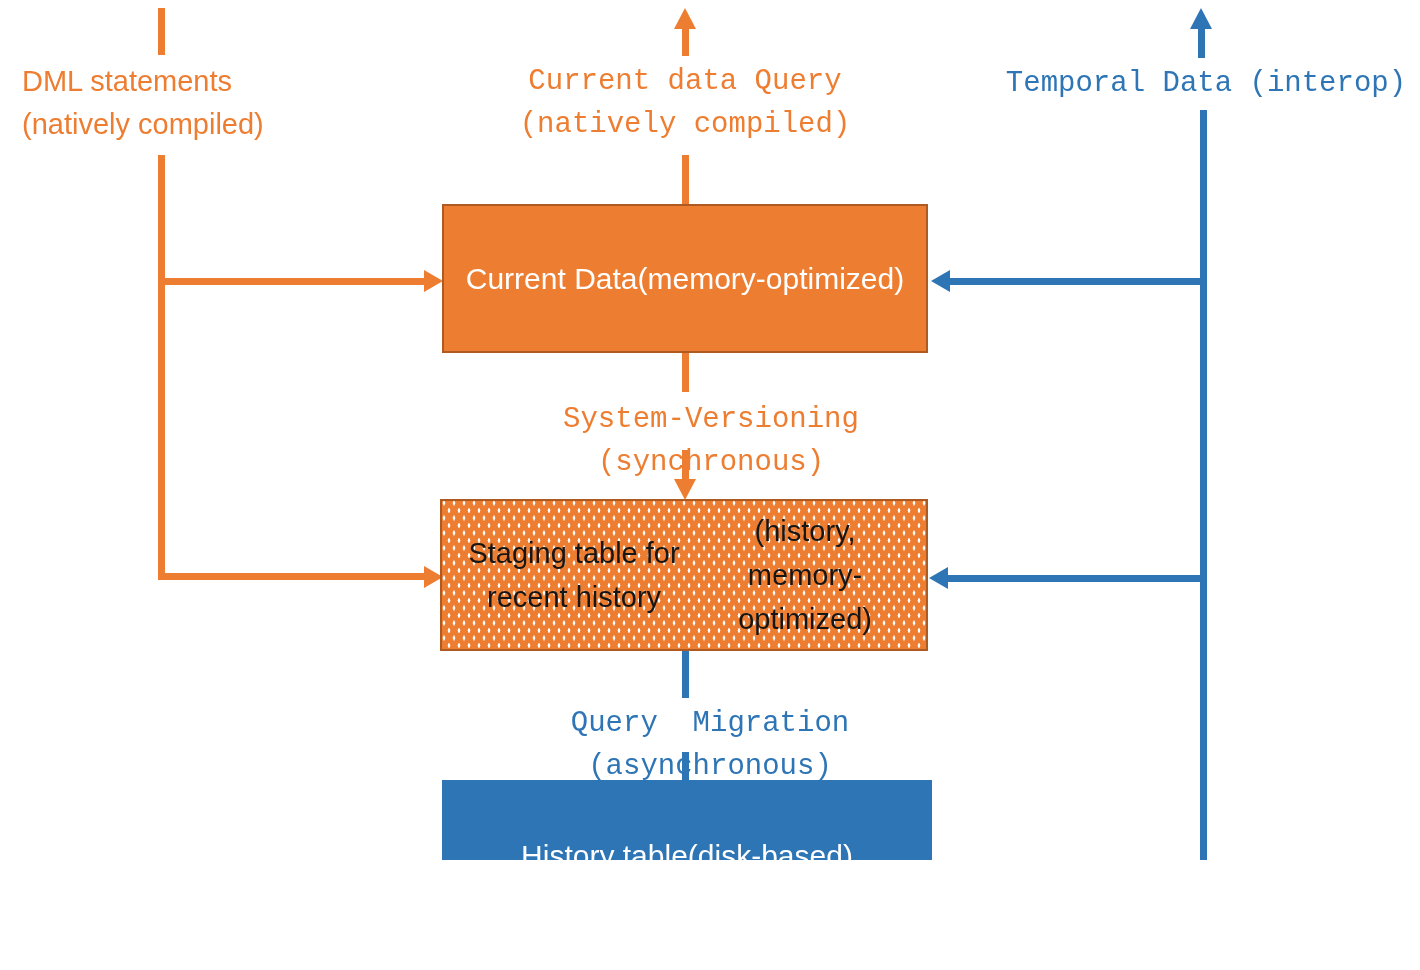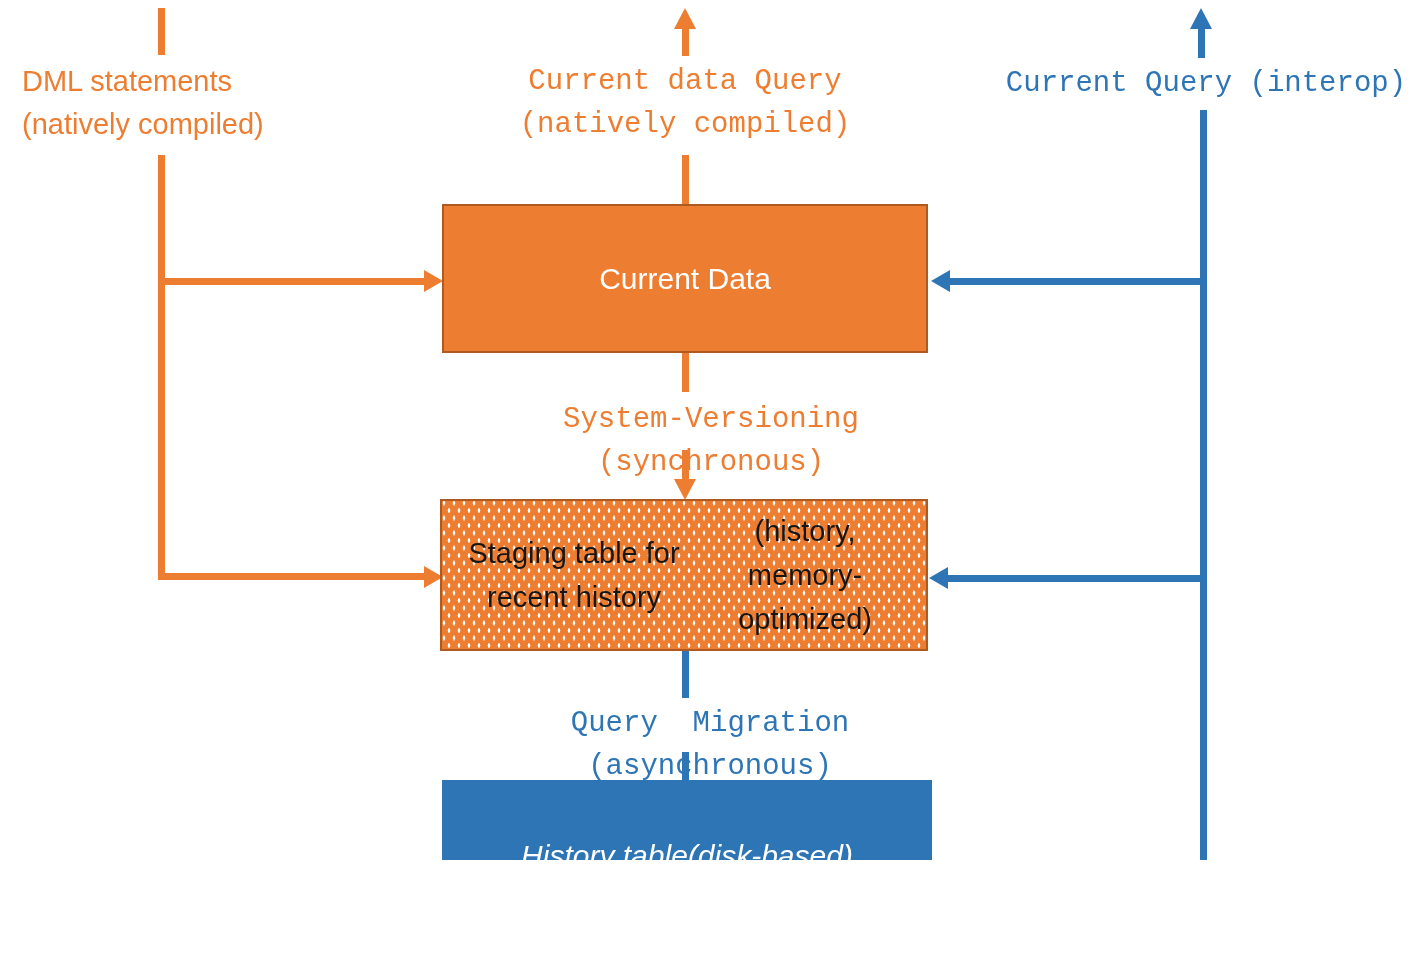--- a/index.html
+++ b/index.html
@@ -59,39 +59,38 @@
     border:2px solid #AE5A21;
     color:#161616;
     font-size:29px;
     line-height:44px;
     padding:0 11px;
   }
   .box-history{
     left:442px;top:780px;width:490px;height:150px;
     background:#2E75B6;
     color:#ffffff;
-    font-style:italic;
   }
 </style>
 </head>
 <body>
 
 <div class="canvas">
 
   <div class="label orange" style="left:22px;top:60px;width:340px;">
     <div>DML statements</div>
     <div>(natively compiled)</div>
   </div>
 
   <div class="label orange center" style="left:485px;top:60px;width:400px;">
     <div>Current data Query</div>
     <div>(natively compiled)</div>
   </div>
 
-  <div class="label blue center" style="left:1000px;top:62px;width:412px;">Current Query (interop)</div>
+  <div class="label blue center" style="left:1000px;top:62px;width:412px;">Temporal Data (interop)</div>
 
   <div class="label orange center" style="left:461px;top:398px;width:500px;">System-Versioning (synchronous)</div>
 
   <div class="label blue center pre" style="left:460px;top:702px;width:500px;">Query  Migration (asynchronous)</div>
 
   <div class="v-line orange-bg" style="left:158px;top:8px;height:47px;"></div>
   <div class="v-line orange-bg" style="left:158px;top:155px;height:425px;"></div>
   <div class="h-line orange-bg" style="left:161px;top:278px;width:263px;"></div>
   <div class="tri tri-right-orange" style="left:424px;top:270px;"></div>
   <div class="h-line orange-bg" style="left:161px;top:573px;width:263px;"></div>
@@ -114,20 +113,21 @@
   <div class="v-line blue-bg" style="left:1200px;top:110px;height:780px;"></div>
   <div class="h-line blue-bg" style="left:950px;top:278px;width:250px;"></div>
   <div class="tri tri-left-blue" style="left:931px;top:270px;"></div>
   <div class="h-line blue-bg" style="left:948px;top:575px;width:252px;"></div>
   <div class="tri tri-left-blue" style="left:929px;top:567px;"></div>
   <div class="h-line blue-bg" style="left:952px;top:883px;width:255px;"></div>
   <div class="tri tri-left-blue" style="left:933px;top:875px;"></div>
 
   <div class="box box-current">
     <div>Current Data</div>
+    <div>(memory-optimized)</div>
   </div>
 
   <div class="box box-staging">
     <div>Staging table for recent history</div>
     <div>(history, memory-optimized)</div>
   </div>
 
   <div class="box box-history">
     <div>History table</div>
     <div>(disk-based)</div>

